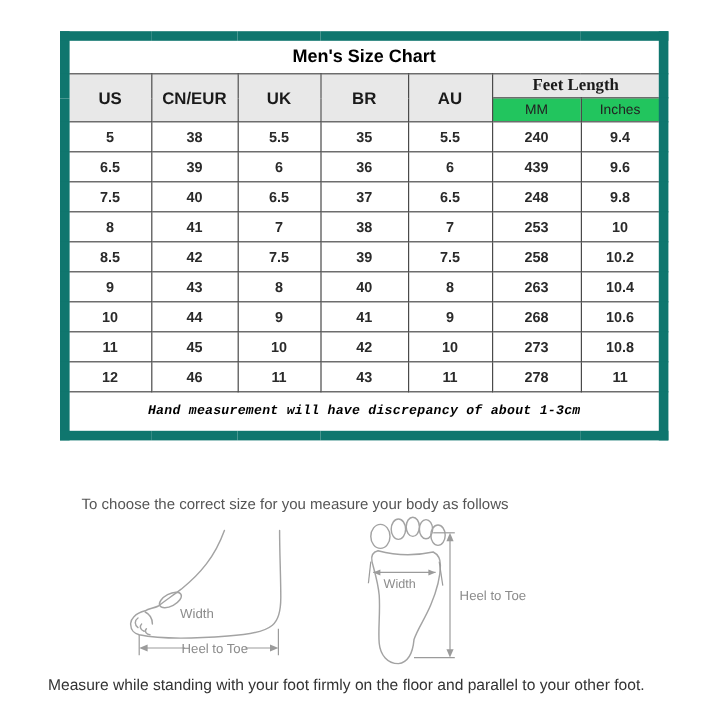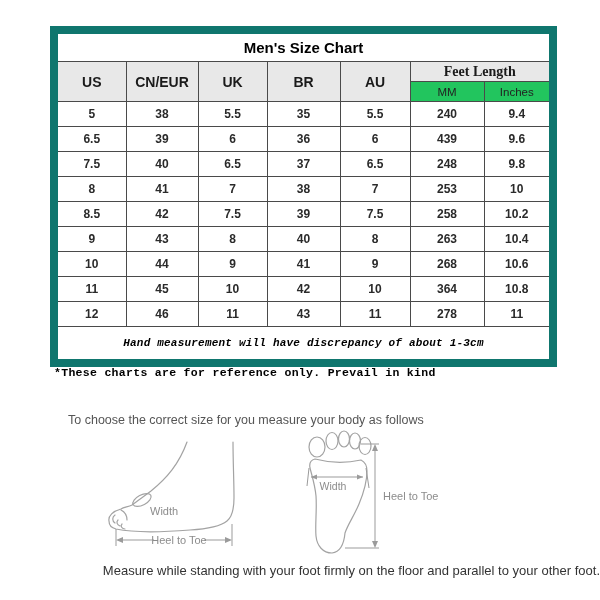--- a/index.html
+++ b/index.html
@@ -31,21 +31,21 @@
 
   
   .ref-note {
     position: absolute; left: 54px; top: 366px;
     font-family: "Liberation Mono", monospace; font-weight: bold;
     font-size: 11.5px; color: #000; letter-spacing: 0.3px;
   }
   .htm-title { position: absolute; left: 68px; top: 388px; font-size: 17px; color: #444; }
   .htm-sub   { position: absolute; left: 68px; top: 413px; font-size: 12.5px; color: #555; }
   .caption   {
-    position: absolute; left: 40px; top: 563px; width: 560px; text-align: right;
+    position: absolute; left: 40px; top: 563px; width: 560px; text-align: left;
     font-size: 13px; color: #333;
   }
 
   
   svg.foot-side { position: absolute; left: 95px;  top: 436px; }
   svg.foot-sole { position: absolute; left: 295px; top: 430px; }
   .sketch { fill: none; stroke: #a3a3a3; stroke-width: 1.2; stroke-linecap: round; stroke-linejoin: round; }
   .dim    { fill: none; stroke: #9b9b9b; stroke-width: 1; }
   .dim-head { fill: #9b9b9b; stroke: none; }
   svg text { fill: #8c8c8c; font-family: "Liberation Sans", sans-serif; }
@@ -145,41 +145,40 @@
           <td>9</td>
           <td>268</td>
           <td>10.6</td>
         </tr>
         <tr>
           <td>11</td>
           <td>45</td>
           <td>10</td>
           <td>42</td>
           <td>10</td>
-          <td>364</td>
+          <td>273</td>
           <td>10.8</td>
         </tr>
         <tr>
           <td>12</td>
           <td>46</td>
           <td>11</td>
           <td>43</td>
           <td>11</td>
           <td>278</td>
           <td>11</td>
         </tr>
       </tbody>
     <tfoot>
       <tr>
         <td colspan="7">Hand measurement will have discrepancy of about 1-3cm</td>
       </tr>
     </tfoot>
   </table>
 
-  <div class="ref-note">*These charts are for reference only. Prevail in kind</div>
 
   <div class="htm-sub">To choose the correct size for you measure your body as follows</div>
 
   <svg class="foot-side" width="150" height="128" viewBox="0 0 150 128">
     <path class="sketch" d="M 92 6 C 84 28 72 42 56 55 C 48 61 42 65 37 69 C 33 71 29 71 26 73
              C 18 75 13 80 14 85 C 14 89 17 92 21 93
              C 40 97 70 96 95 94 C 112 93 126 90 132 85
              C 137 81 139 72 139 62 C 139 45 138 25 138 6"></path>
     <path class="sketch" d="M 20 79 c -3 2 -3 6 0 8 M 23 84 c -2 2 -1 5 2 6 M 27 88 c -2 2 0 5 3 5 M 26 74 c 4 2 6 6 6 10"></path>
     <ellipse class="sketch" cx="47" cy="64" rx="10" ry="5" transform="rotate(-28 47 64)"></ellipse>

